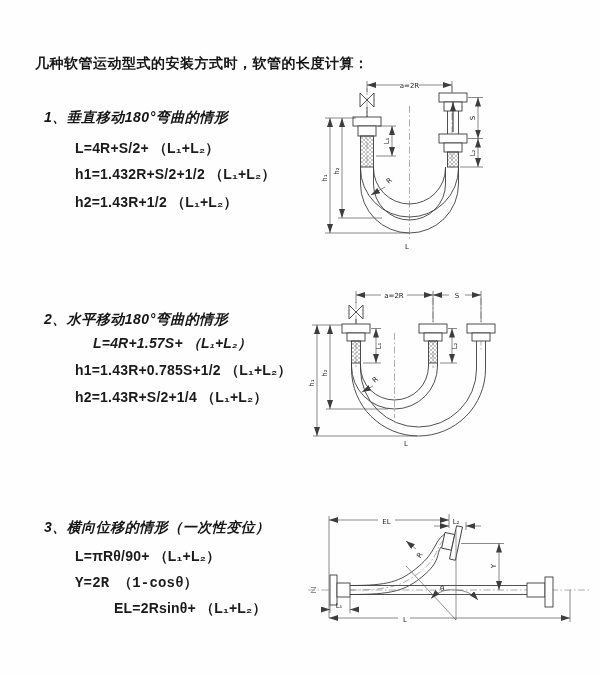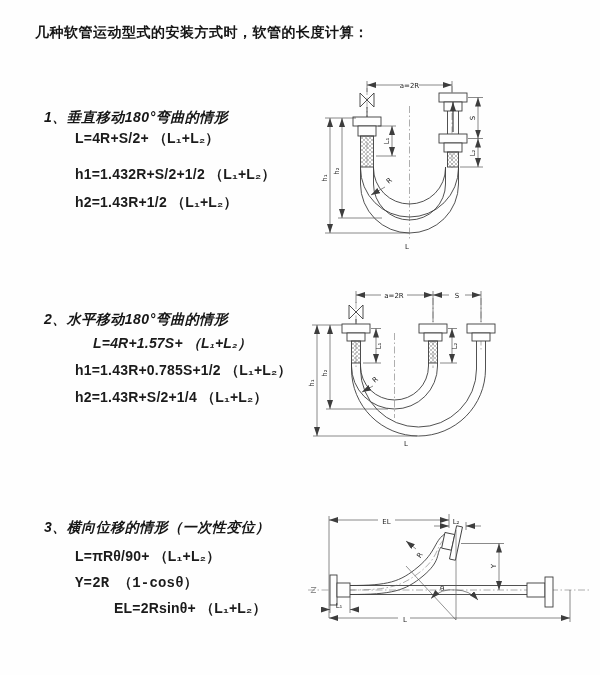--- a/index.html
+++ b/index.html
@@ -2,41 +2,41 @@
 <html><head>
 <meta charset="utf-8">
 <style>
   html,body{margin:0;padding:0;}
   body{
     width:600px;height:675px;background:#fefefe;position:relative;
     font-family:"Liberation Sans","DejaVu Sans",sans-serif;color:#161616;
     overflow:hidden;
   }
   .t{position:absolute;white-space:nowrap;}
-  .page-title{font-size:14px;font-weight:bold;letter-spacing:0.5px;}
+  .page-title{font-size:14px;font-weight:bold;letter-spacing:0.5px;margin-top:31px;}
   .sec-heading{font-size:14px;font-weight:bold;letter-spacing:0.5px;font-style:italic;}
   .formula{font-size:14px;font-weight:600;letter-spacing:0.2px;color:#1b1b1b;}
   svg.diagram{position:absolute;}
   svg.diagram text{fill:#222;font-size:7px;font-family:"DejaVu Sans",sans-serif;}
   .ln{stroke:#3d3d3d;stroke-width:0.9;fill:none;}
   .fl{stroke:#3d3d3d;stroke-width:0.9;fill:#fefefe;}
   .thin{stroke:#5a5a5a;stroke-width:0.65;fill:none;}
   .dim{stroke:#4a4a4a;stroke-width:0.65;fill:none;}
   .cl{stroke:#6a6a6a;stroke-width:0.55;fill:none;stroke-dasharray:7 2.5 1.5 2.5;}
   .big{font-size:10px;}
   .mid{font-size:8px;}
   .sm{font-size:6px;}
 </style>
 </head>
 <body>
 
 <div class="t page-title" style="left:35px;top:24px;">几种软管运动型式的安装方式时，软管的长度计算：</div>
 
 <div class="t sec-heading" style="left:44px;top:109px;">1、垂直移动180°弯曲的情形</div>
-<div class="t formula" style="left:75px;top:130px;">L=4R+S/2+ （L₁+L₂）</div>
+<div class="t formula" style="left:75px;top:140px;">L=4R+S/2+ （L₁+L₂）</div>
 <div class="t formula" style="left:75px;top:166px;text-align:center;">h1=1.432R+S/2+1/2 （L₁+L₂）</div>
 <div class="t formula" style="left:75px;top:194px;">h2=1.43R+1/2 （L₁+L₂）</div>
 
 <div class="t sec-heading" style="left:44px;top:311px;">2、水平移动180°弯曲的情形</div>
 <div class="t formula" style="left:93px;top:335px;font-style:italic;">L=4R+1.57S+ （L₁+L₂）</div>
 <div class="t formula" style="left:75px;top:362px;">h1=1.43R+0.785S+1/2 （L₁+L₂）</div>
 <div class="t formula" style="left:75px;top:389px;">h2=1.43R+S/2+1/4 （L₁+L₂）</div>
 
 <div class="t sec-heading" style="left:44px;top:519px;">3、横向位移的情形（一次性变位）</div>
 <div class="t formula" style="left:75px;top:548px;">L=πRθ/90+ （L₁+L₂）</div>

